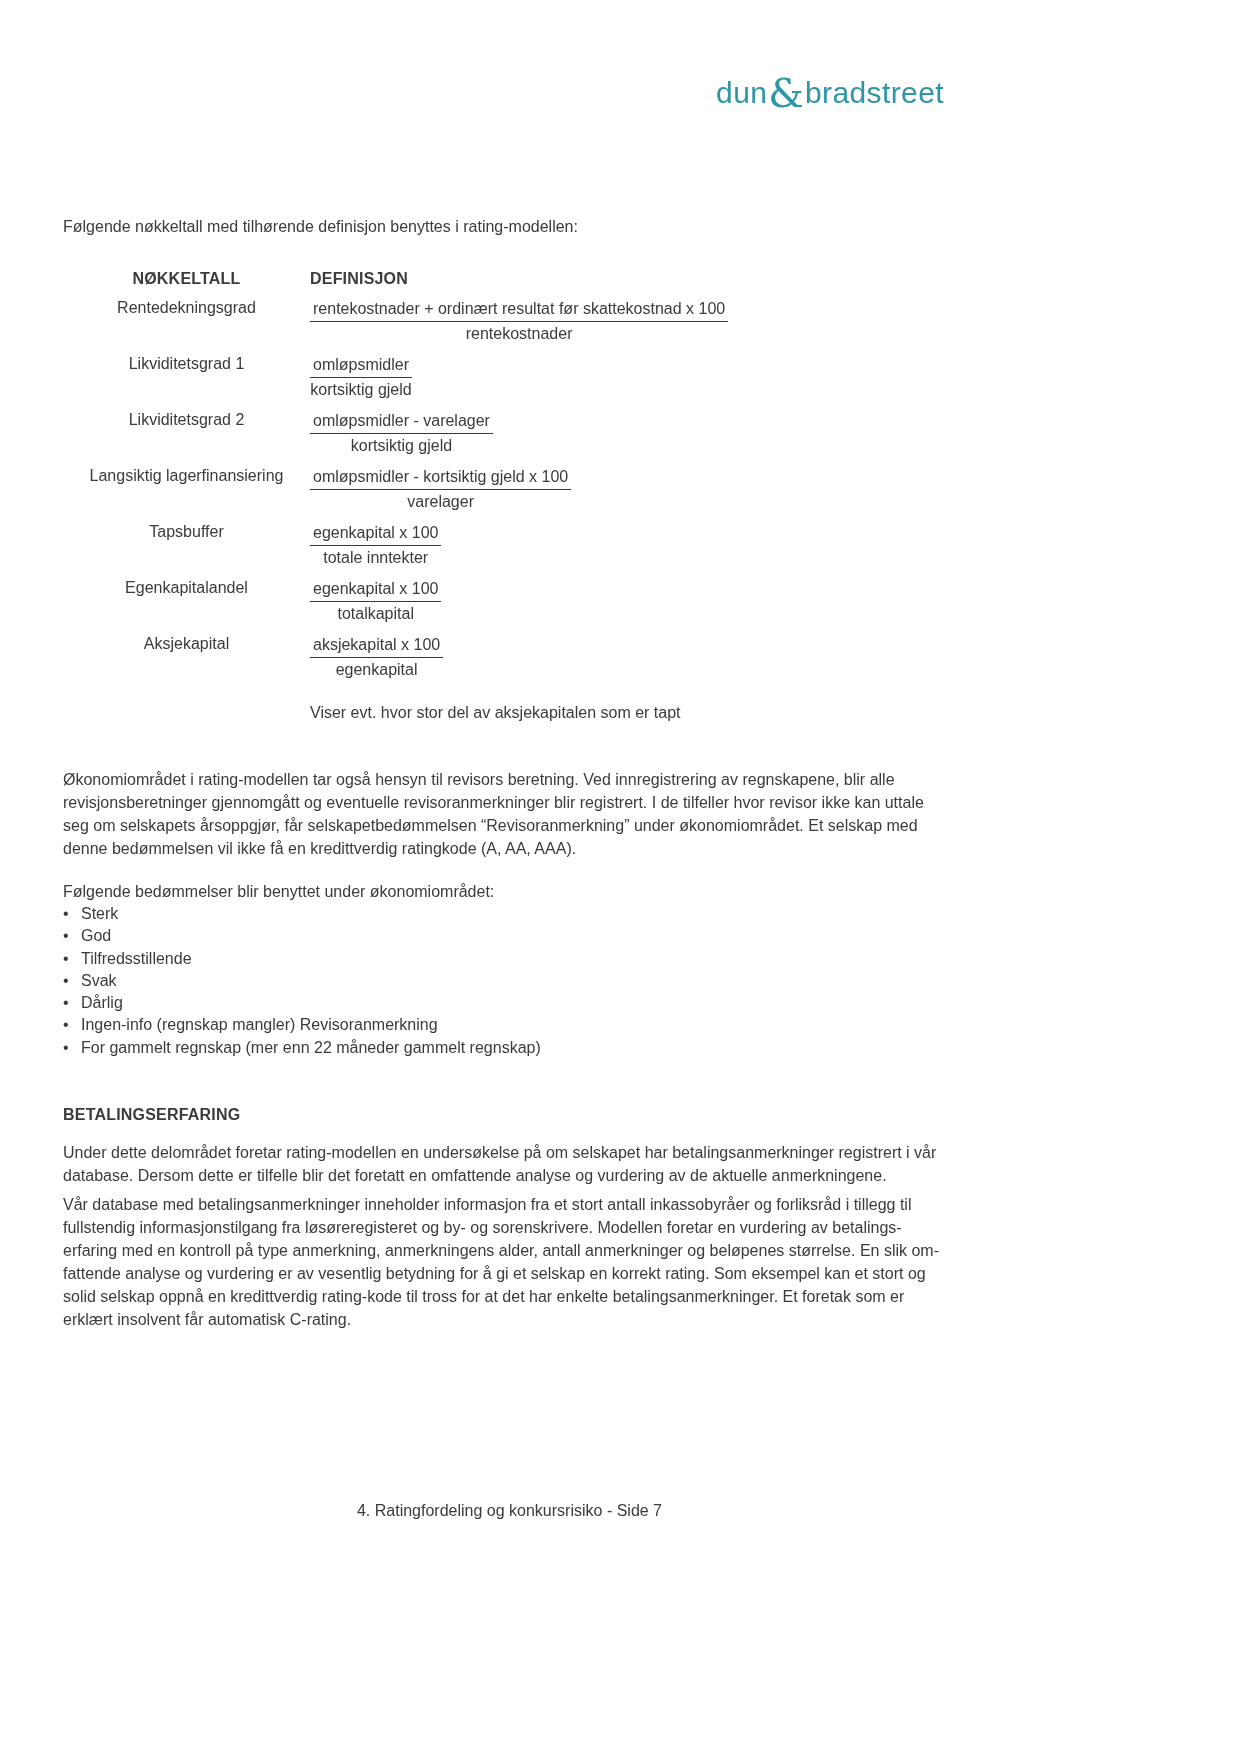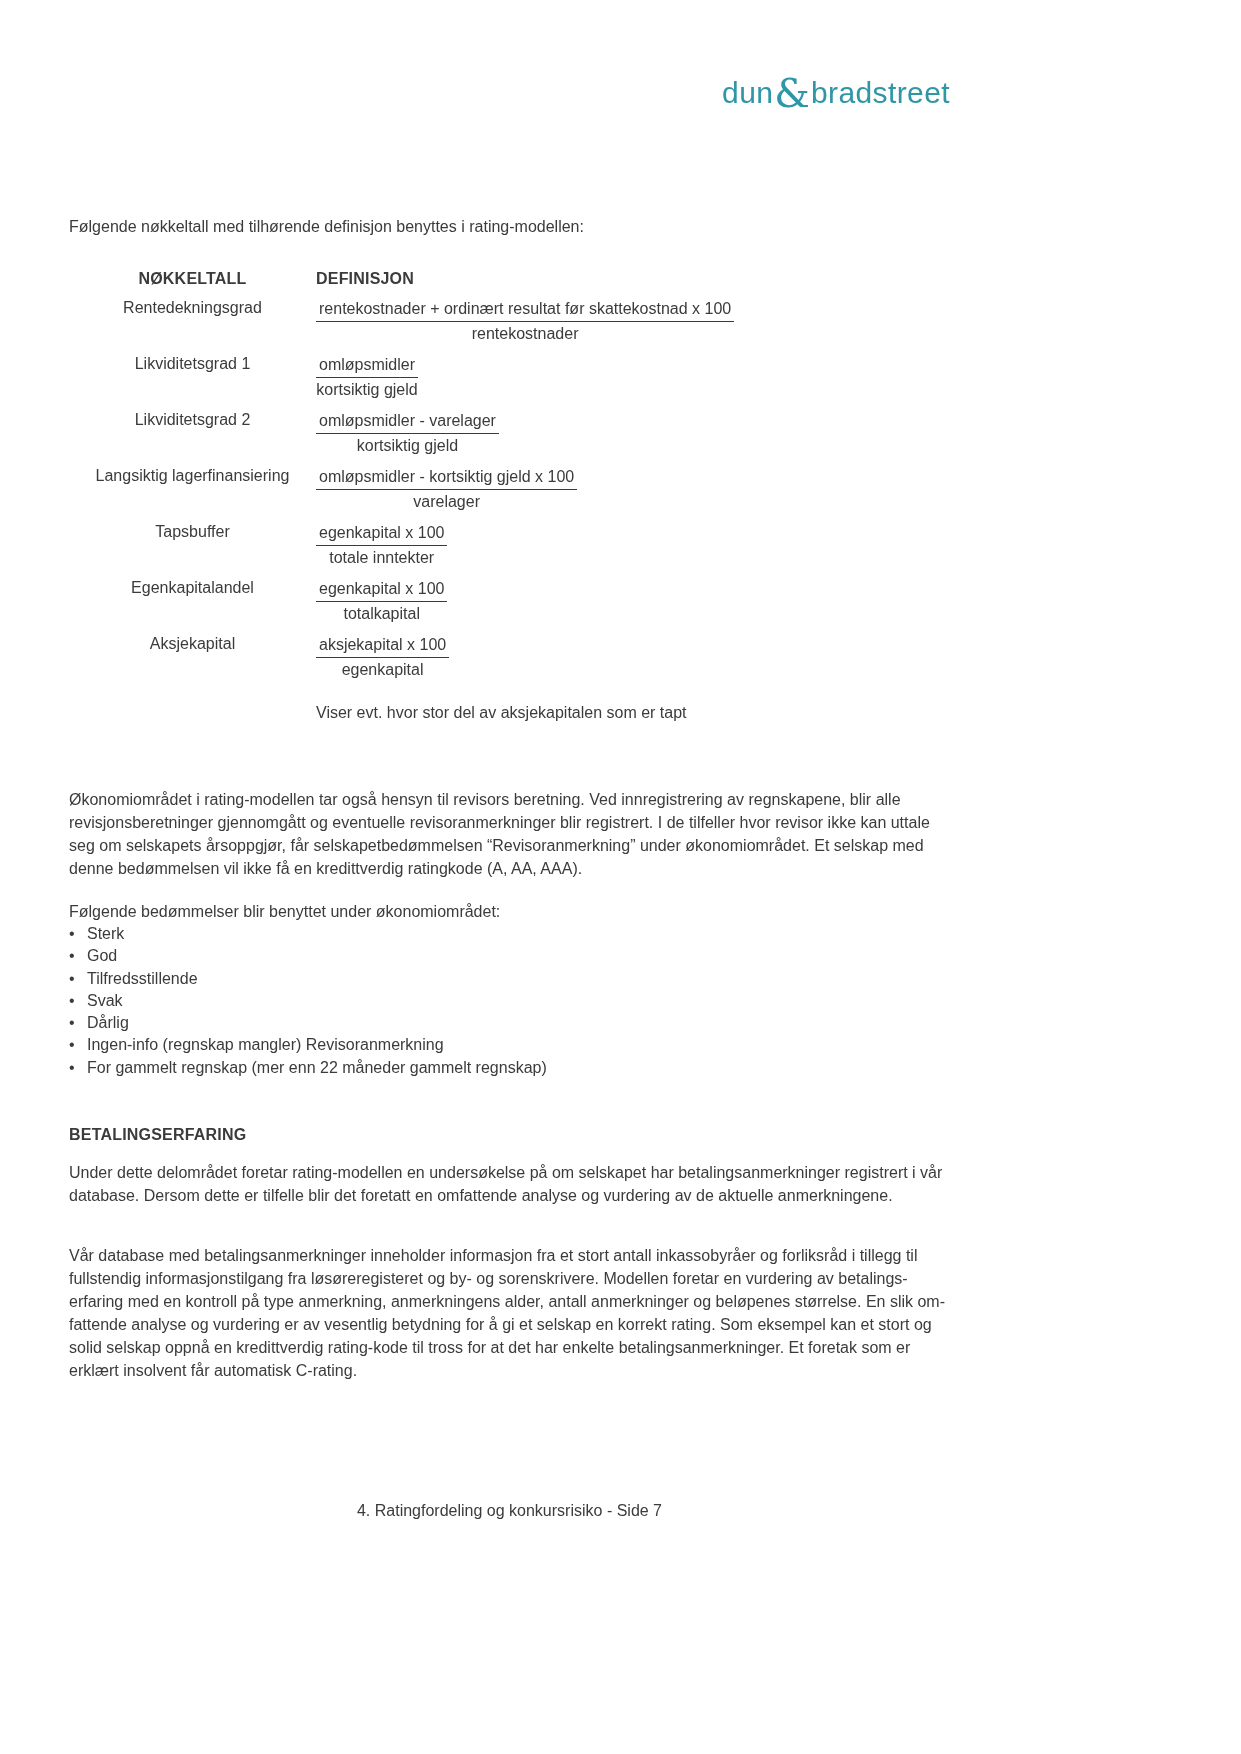--- a/index.html
+++ b/index.html
@@ -6,21 +6,21 @@
   html,body { background:#ffffff; }
   .page {
     position:relative;
     width:1241px; height:1754px;
     background:#ffffff;
     font-family:"Liberation Sans", sans-serif;
     color:#3b3b3b;
     font-size:16px;
     overflow:hidden;
   }
-  .content { position:absolute; left:69px; top:0; width:881px; }
+  .content { position:absolute; left:63px; top:0; width:881px; }
 
   .logo { margin-top:70px; text-align:right; white-space:nowrap; }
   .logo-dun, .logo-brad { font-size:30px; letter-spacing:0.4px; font-weight:500; }
   .logo-amp {
     font-size:40px; font-weight:400;
     font-family:"DejaVu Serif", serif;
     vertical-align:-4px; margin:0 1px;
   }
 
   .intro { margin-top:100px; line-height:22px; }
@@ -31,29 +31,29 @@
   .row { display:flex; margin-top:9px; align-items:flex-start; }
   .row:first-of-type { margin-top:16px; }
   .row .col-label { padding-top:2px; }
   .fraction { display:inline-block; text-align:center; line-height:20px; }
   .fraction .num { display:block; border-bottom:1px solid #3b3b3b; padding:2px 3px 2px; }
   .fraction .den { display:block; padding-top:2px; }
 
   .note { margin-top:22px; padding-left:247px; line-height:22px; }
 
   .para { line-height:23px; }
-  .para-1 { margin-top:64px; }
+  .para-1 { margin-top:44px; }
   .list-intro { margin-top:20px; line-height:23px; }
 
   .bullet-item { display:flex; line-height:22.3px; }
   .bullet { width:18px; flex:none; }
 
   .section-heading { margin-top:44px; font-weight:bold; line-height:23px; letter-spacing:0.2px; }
   .para-2 { margin-top:15px; }
-  .para-3 { margin-top:37px; }
+  .para-3 { margin-top:6px; }
 
   .footer {
     position:absolute; top:1500px; left:69px; width:881px;
     text-align:center; line-height:22px;
   }
 </style>
 </head>
 <body>
 
 <div class="page">

